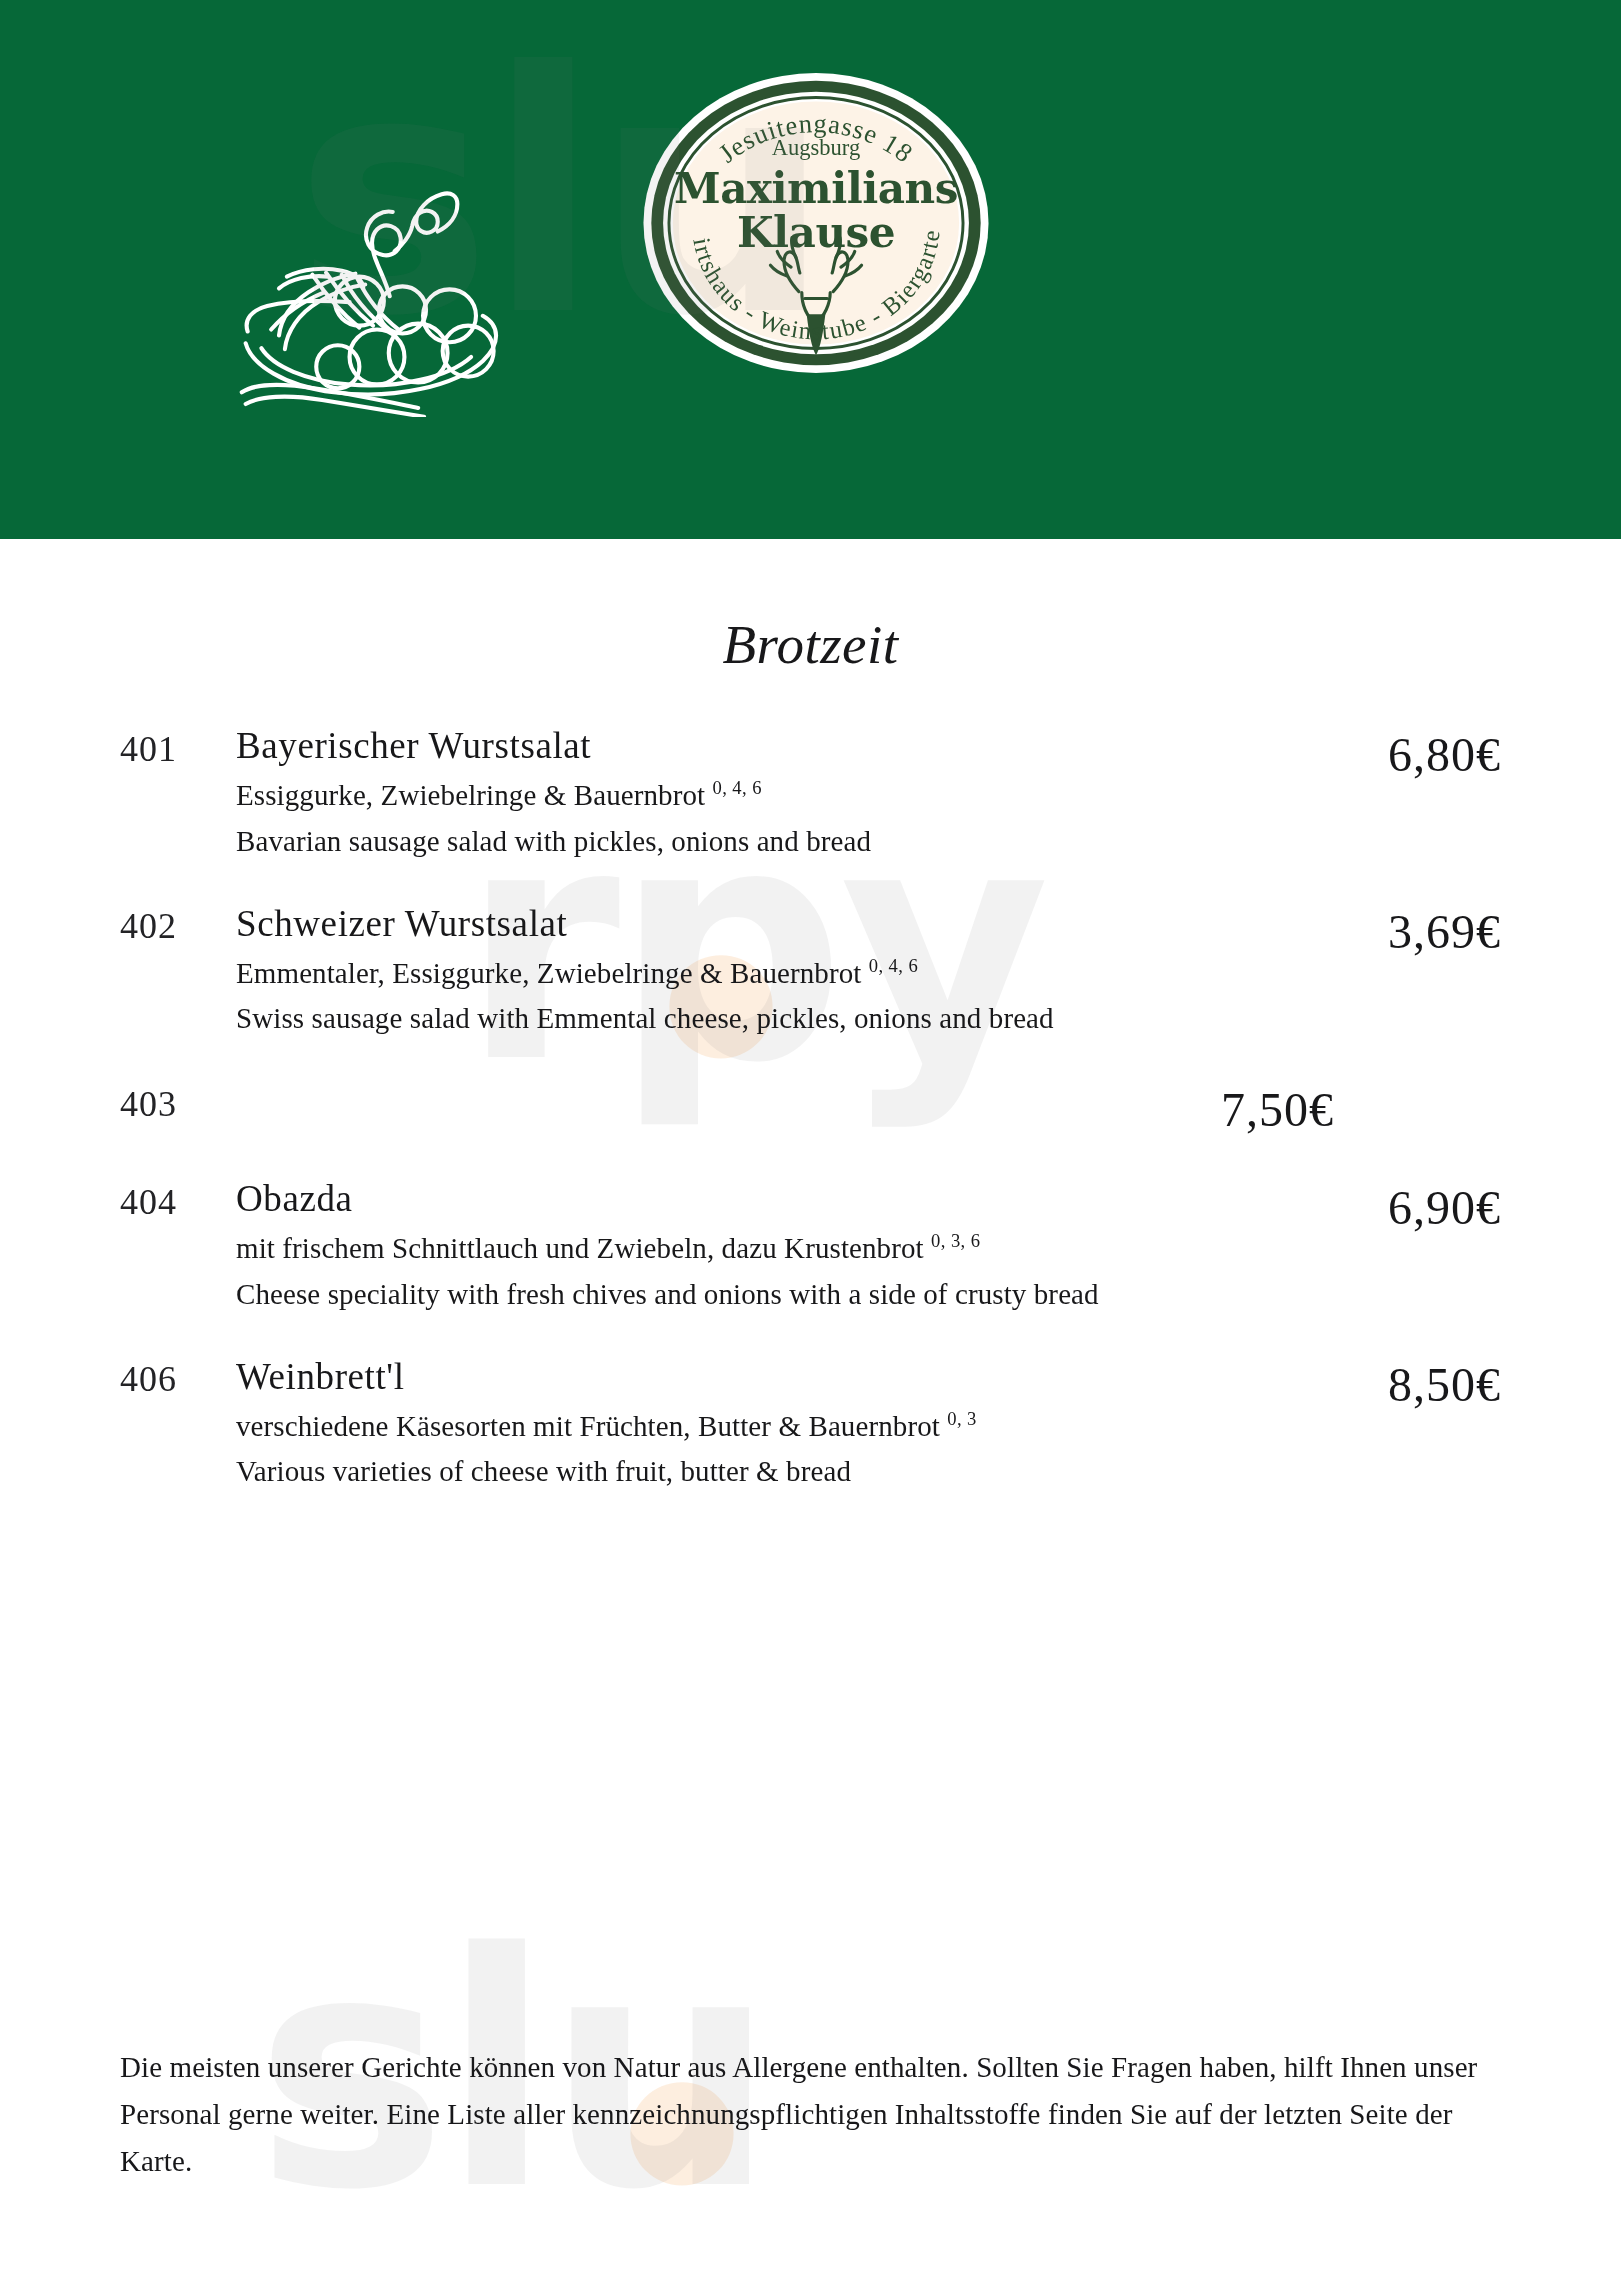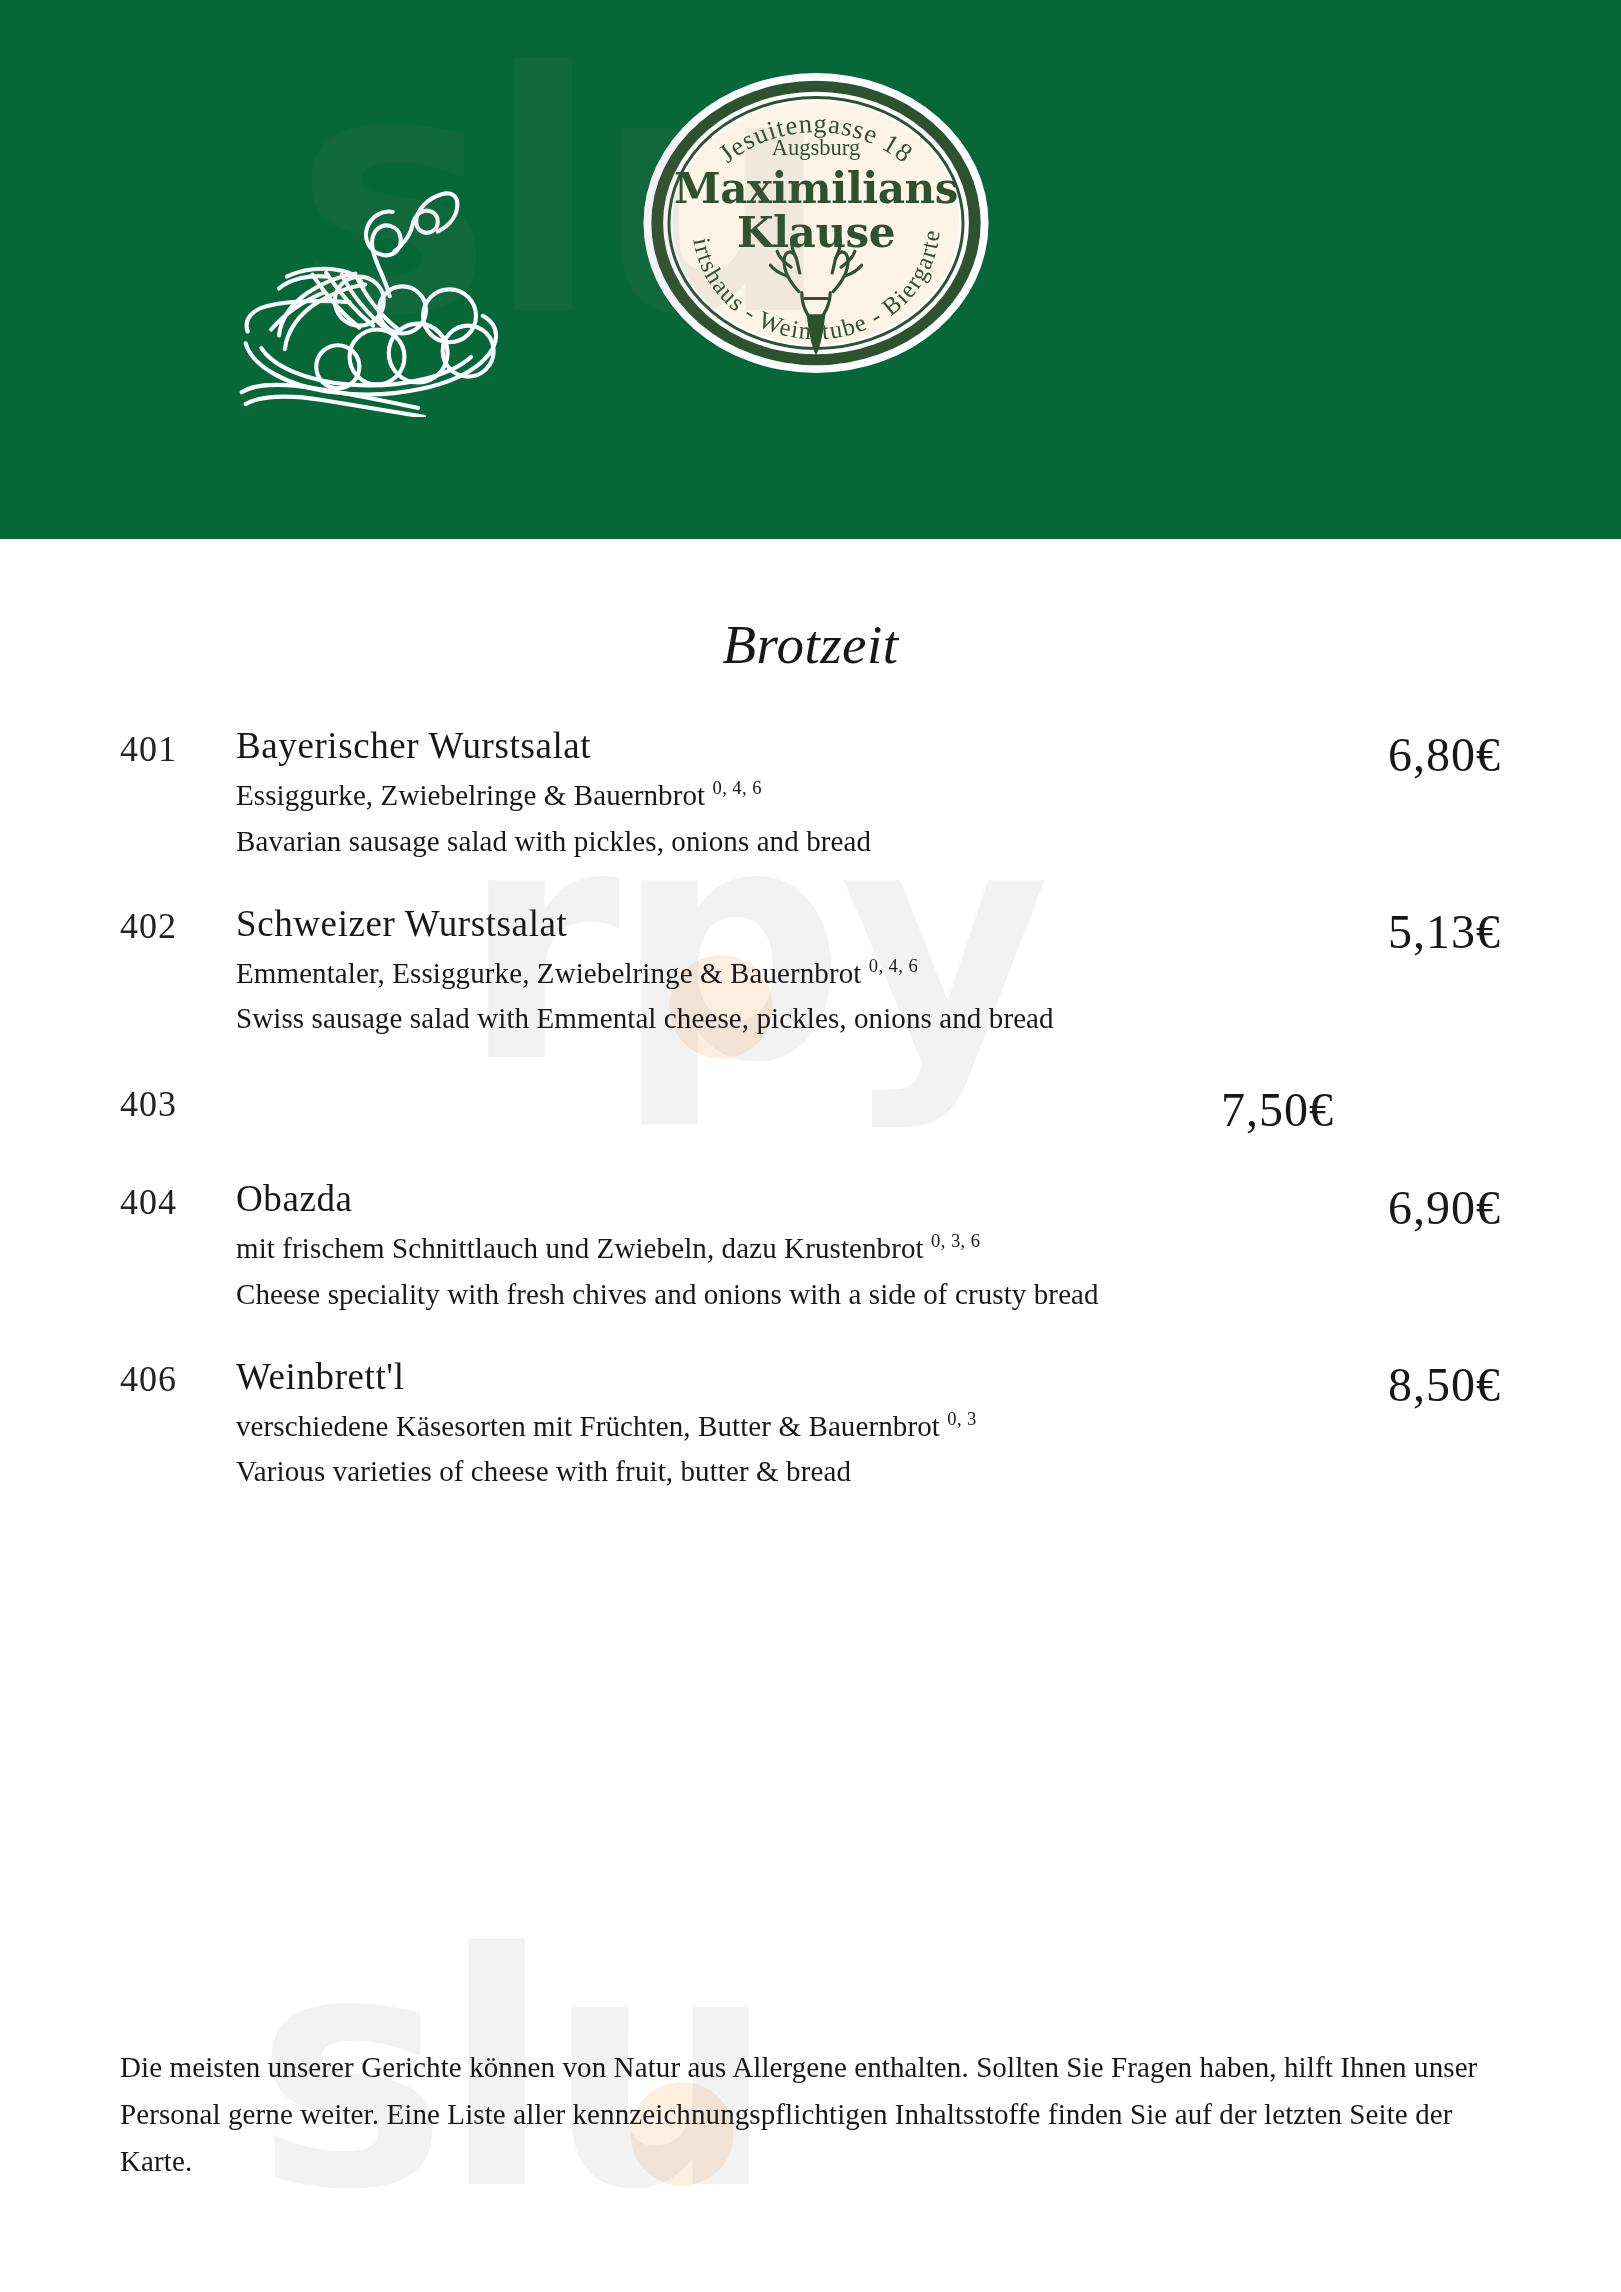--- a/index.html
+++ b/index.html
@@ -285,21 +285,21 @@
         </div>
         <div class="item-price">6,80€</div>
       </li>
       <li class="item">
         <div class="item-no">402</div>
         <div class="item-main">
           <div class="item-name">Schweizer Wurstsalat</div>
           <div class="item-desc-de"><span>Emmentaler, Essiggurke, Zwiebelringe &amp; Bauernbrot</span> <span class="allerg">0, 4, 6</span></div>
           <div class="item-desc-en">Swiss sausage salad with Emmental cheese, pickles, onions and bread</div>
         </div>
-        <div class="item-price">5,13€</div>
+        <div class="item-price">3,69€</div>
       </li>
       <li class="item">
         <div class="item-no">403</div>
         <div class="item-price">7,50€</div>
       </li>
       <li class="item">
         <div class="item-no">404</div>
         <div class="item-main">
           <div class="item-name">Obazda</div>
           <div class="item-desc-de"><span>mit frischem Schnittlauch und Zwiebeln, dazu Krustenbrot</span> <span class="allerg">0, 3, 6</span></div>

